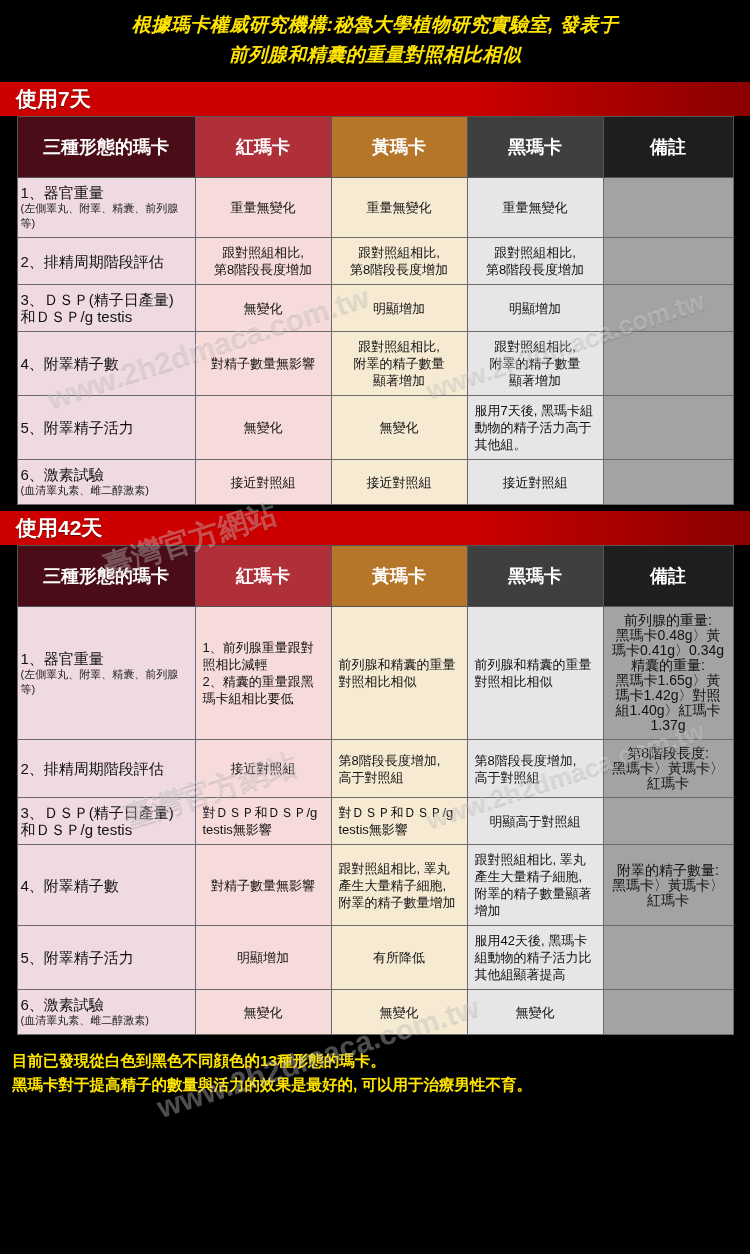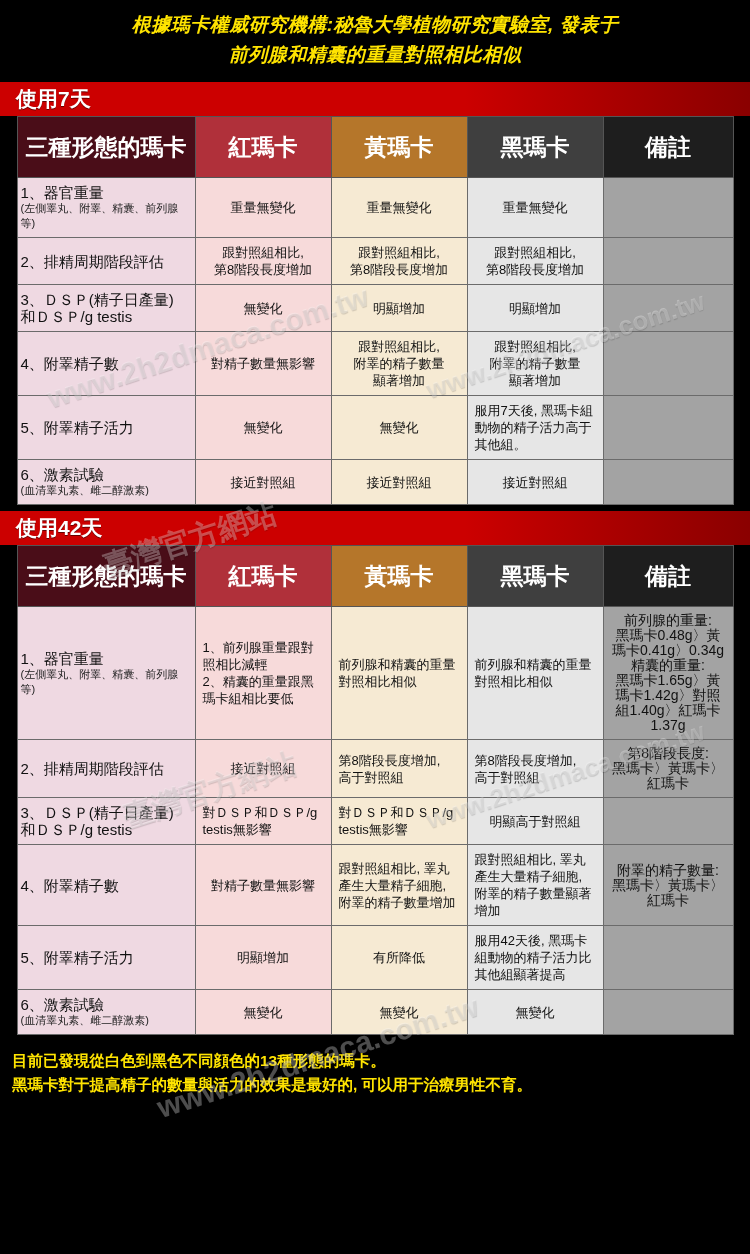--- a/index.html
+++ b/index.html
@@ -52,21 +52,21 @@
   }
   
   col.c0{width:178px;}
   col.c1{width:136px;}
   col.c2{width:136px;}
   col.c3{width:136px;}
   col.c4{width:130px;}
 
   thead th{
     height:48px;
-    font-size:23px;
+    font-size:18px;
     font-weight:bold;
     color:#fff;
     text-align:center;
     border:1px solid #555;
   }
   th.h0{background:#4a0d18;}
   th.h1{background:#b0303a;margin-left:44px;}
   th.h2{background:#b5762a;}
   th.h3{background:#3f3f3f;}
   th.h4{background:#1e1e1e;}

